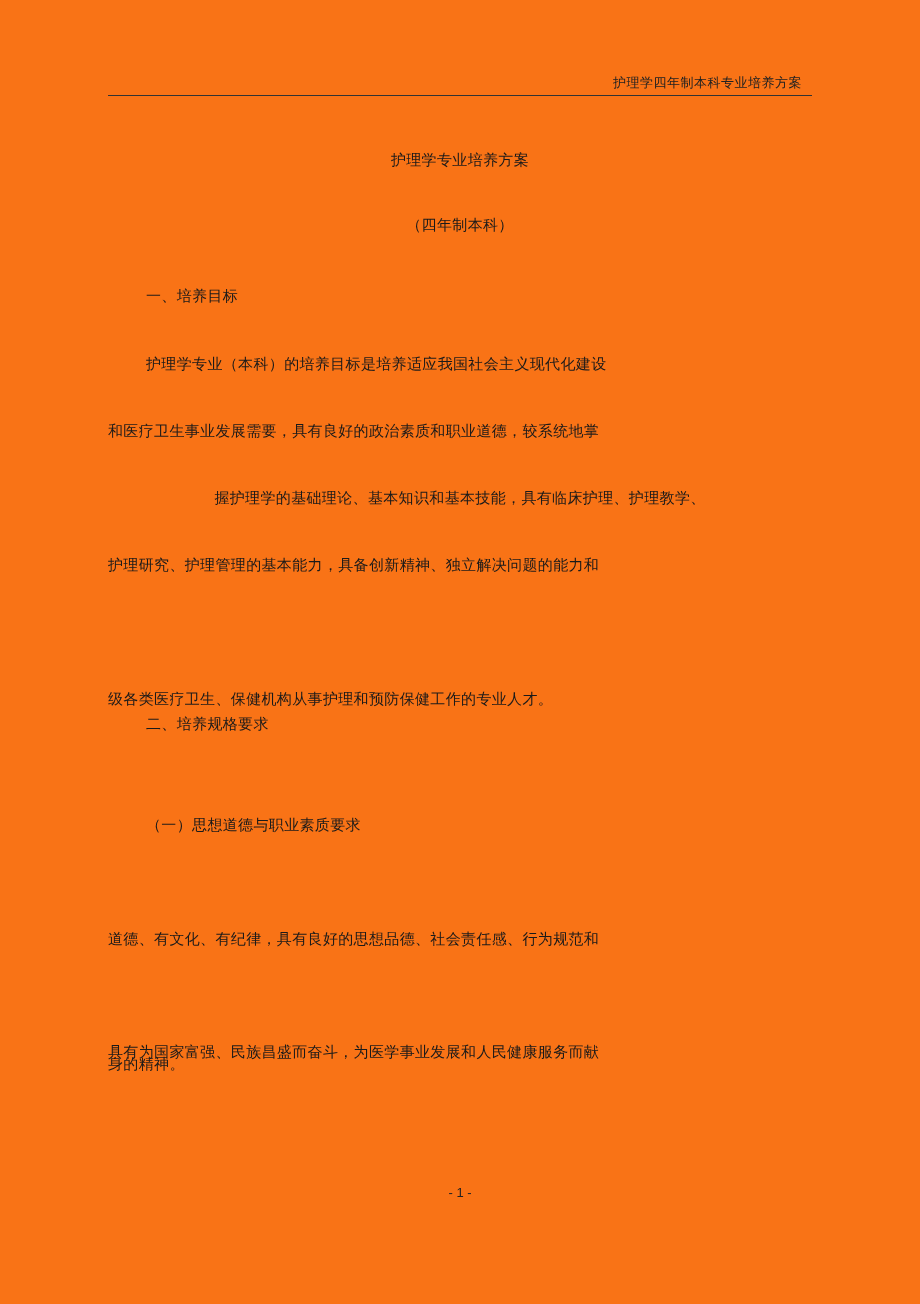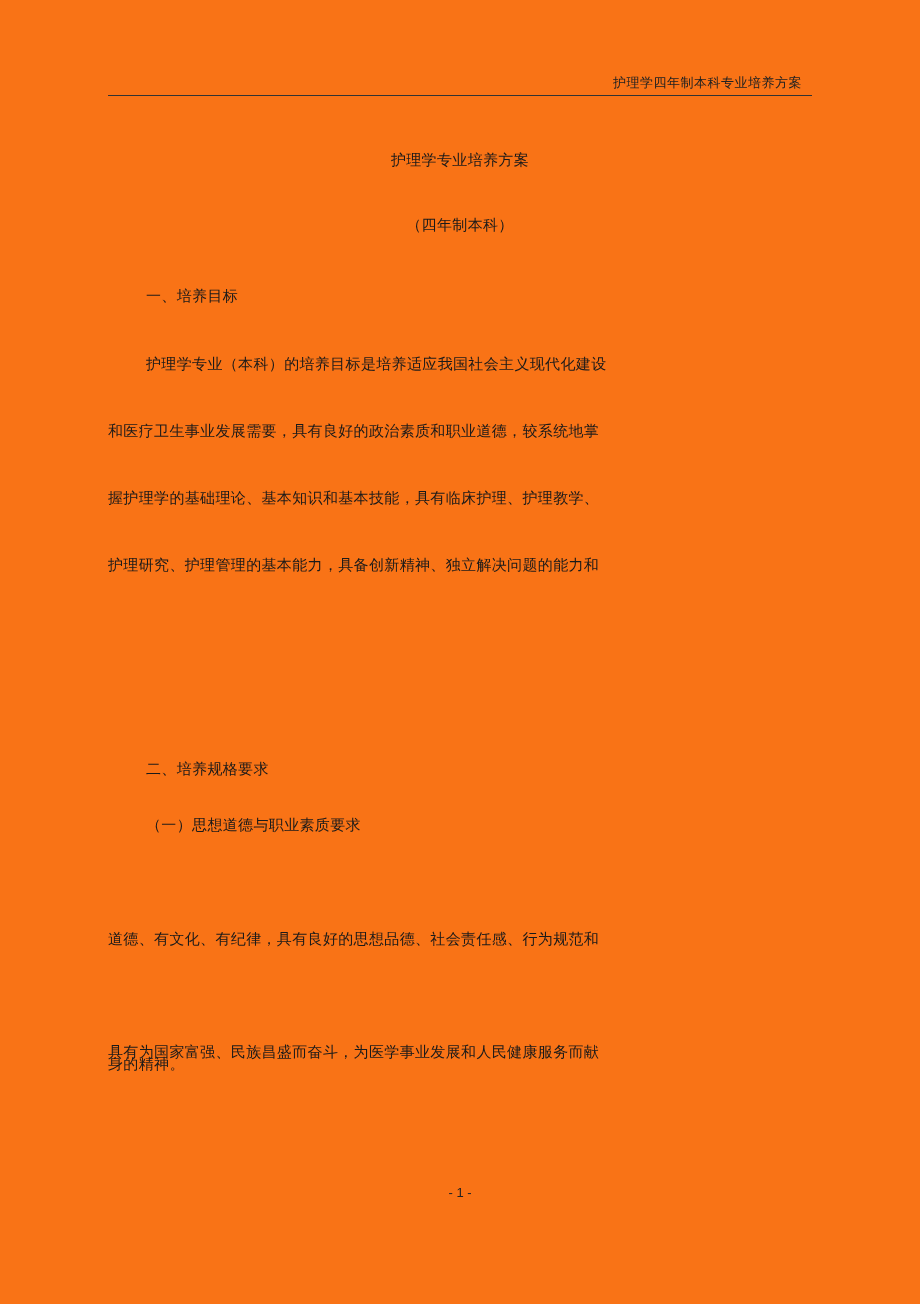--- a/index.html
+++ b/index.html
@@ -75,24 +75,25 @@
   <div class="header-text">护理学四年制本科专业培养方案</div>
   <div class="header-rule"></div>
 
   <div class="line center" style="top:148px;">护理学专业培养方案</div>
   <div class="line center" style="top:213px;">（四年制本科）</div>
 
   <div class="line indent" style="top:284px;">一、培养目标</div>
 
   <div class="line indent" style="top:352px;">护理学专业（本科）的培养目标是培养适应我国社会主义现代化建设</div>
   <div class="line" style="top:419px;">和医疗卫生事业发展需要，具有良好的政治素质和职业道德，较系统地掌</div>
-  <div class="line" style="top:486px;">握护理学的基础理论、基本知识和基本技能，具有临床护理、护理教学、</div>
+  <div class="line" style="top:486px;text-align:center;">握护理学的基础理论、基本知识和基本技能，具有临床护理、护理教学、</div>
   <div class="line" style="top:553px;">护理研究、护理管理的基本能力，具备创新精神、独立解决问题的能力和</div>
+  <div class="line" style="top:687px;">级各类医疗卫生、保健机构从事护理和预防保健工作的专业人才。</div>
 
-  <div class="line indent" style="top:757px;">二、培养规格要求</div>
+  <div class="line indent" style="top:712px;">二、培养规格要求</div>
   <div class="line indent" style="top:813px;">（一）思想道德与职业素质要求</div>
 
   <div class="line" style="top:927px;">道德、有文化、有纪律，具有良好的思想品德、社会责任感、行为规范和</div>
   <div class="line" style="top:1040px;">具有为国家富强、民族昌盛而奋斗，为医学事业发展和人民健康服务而献</div>
   <div class="line" style="top:1052px;">身的精神。</div>
 
   <div class="page-number">- 1 -</div>
 </div>
 
 </body></html>

